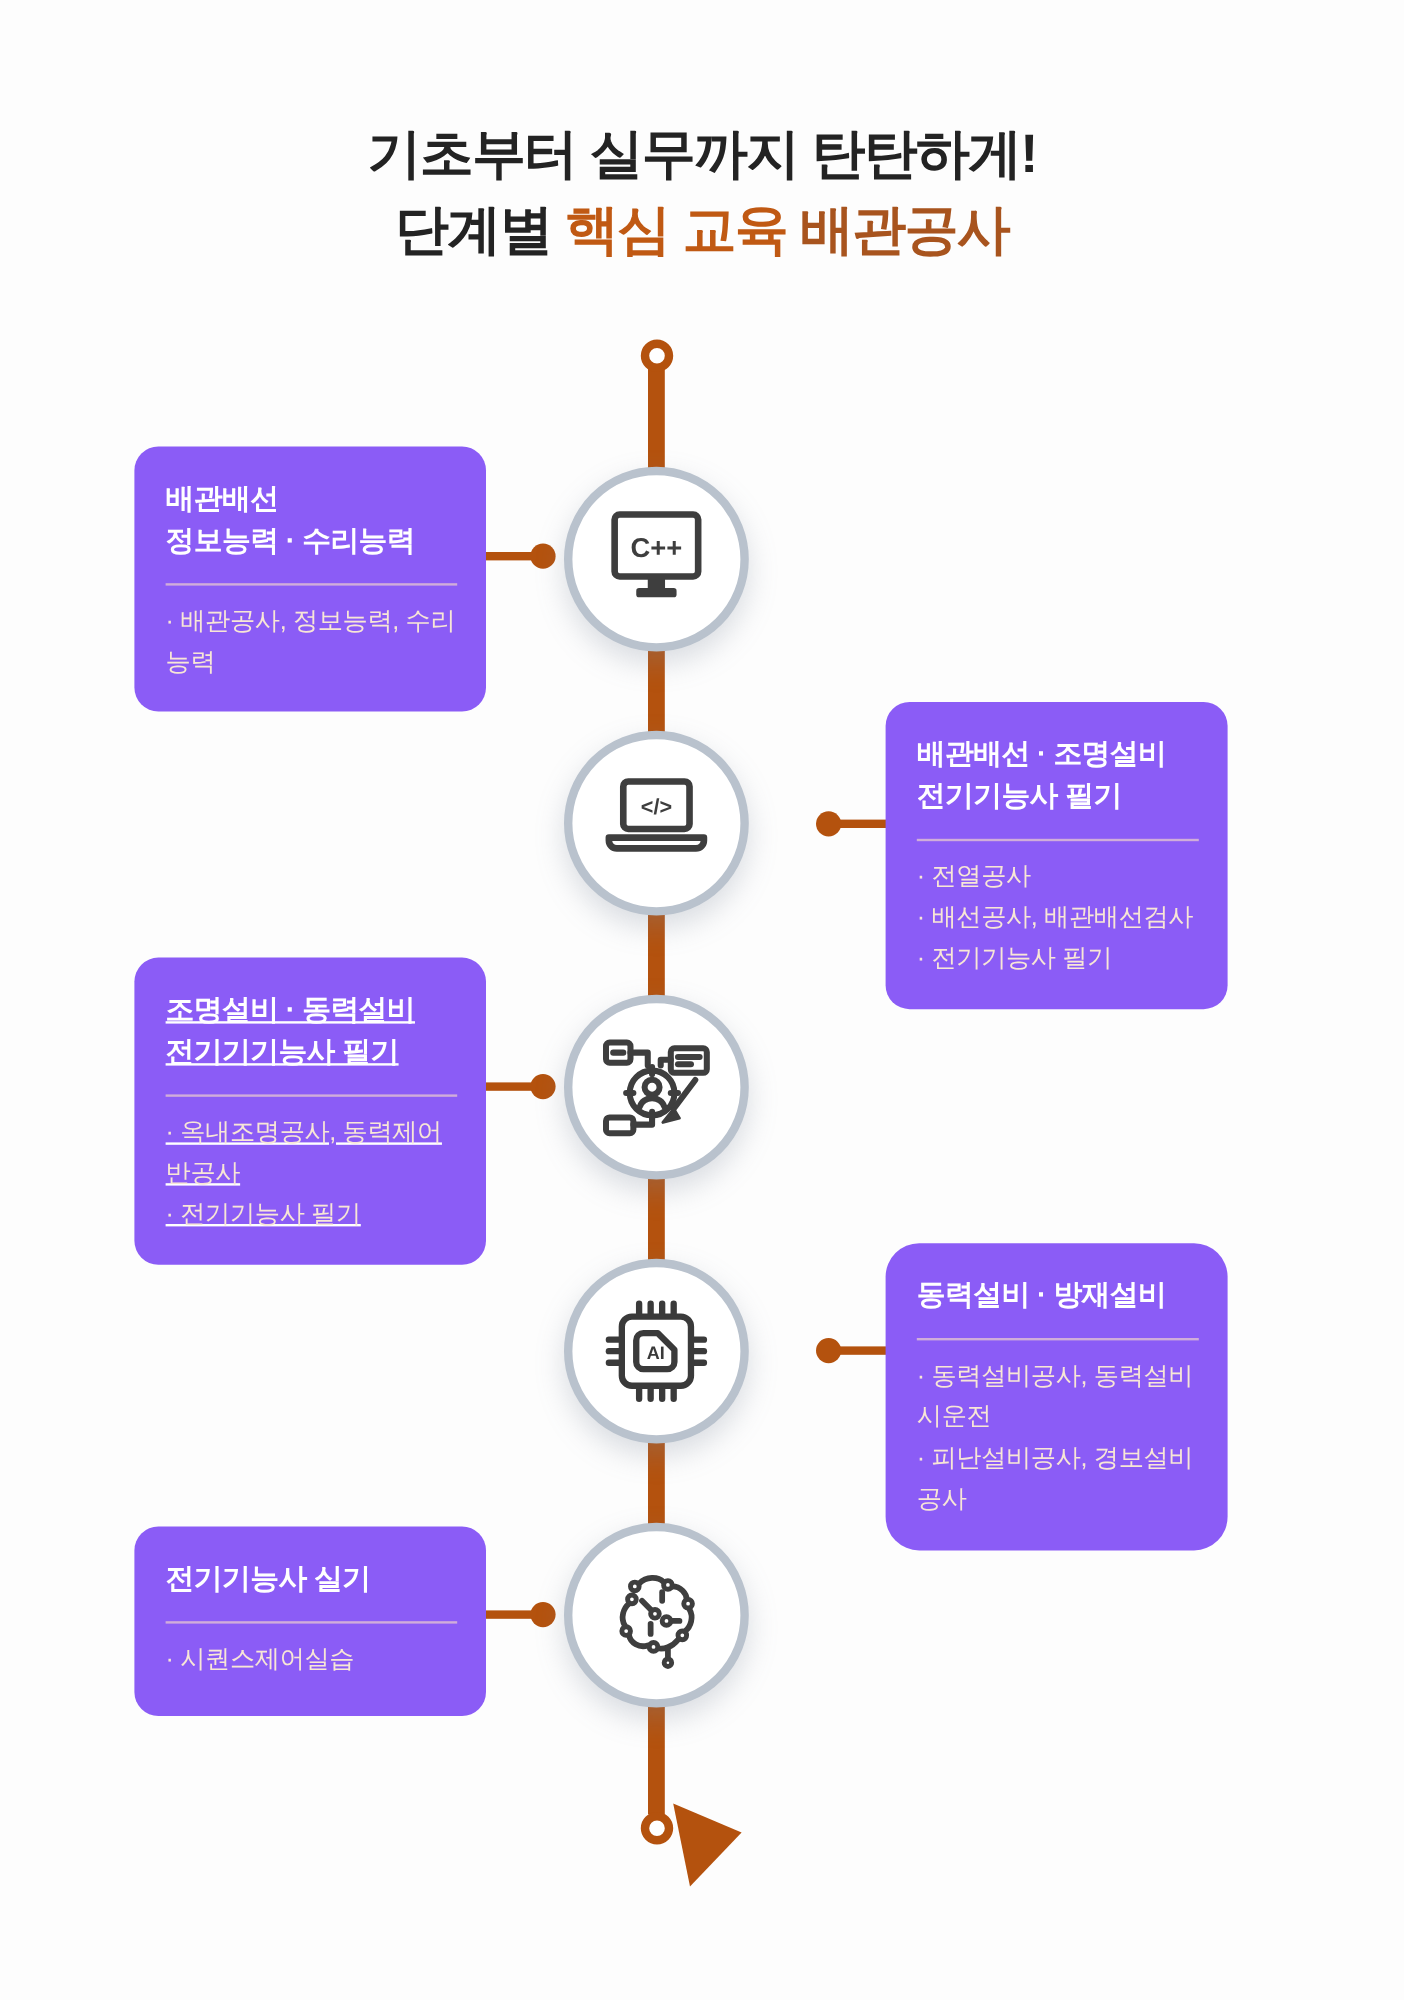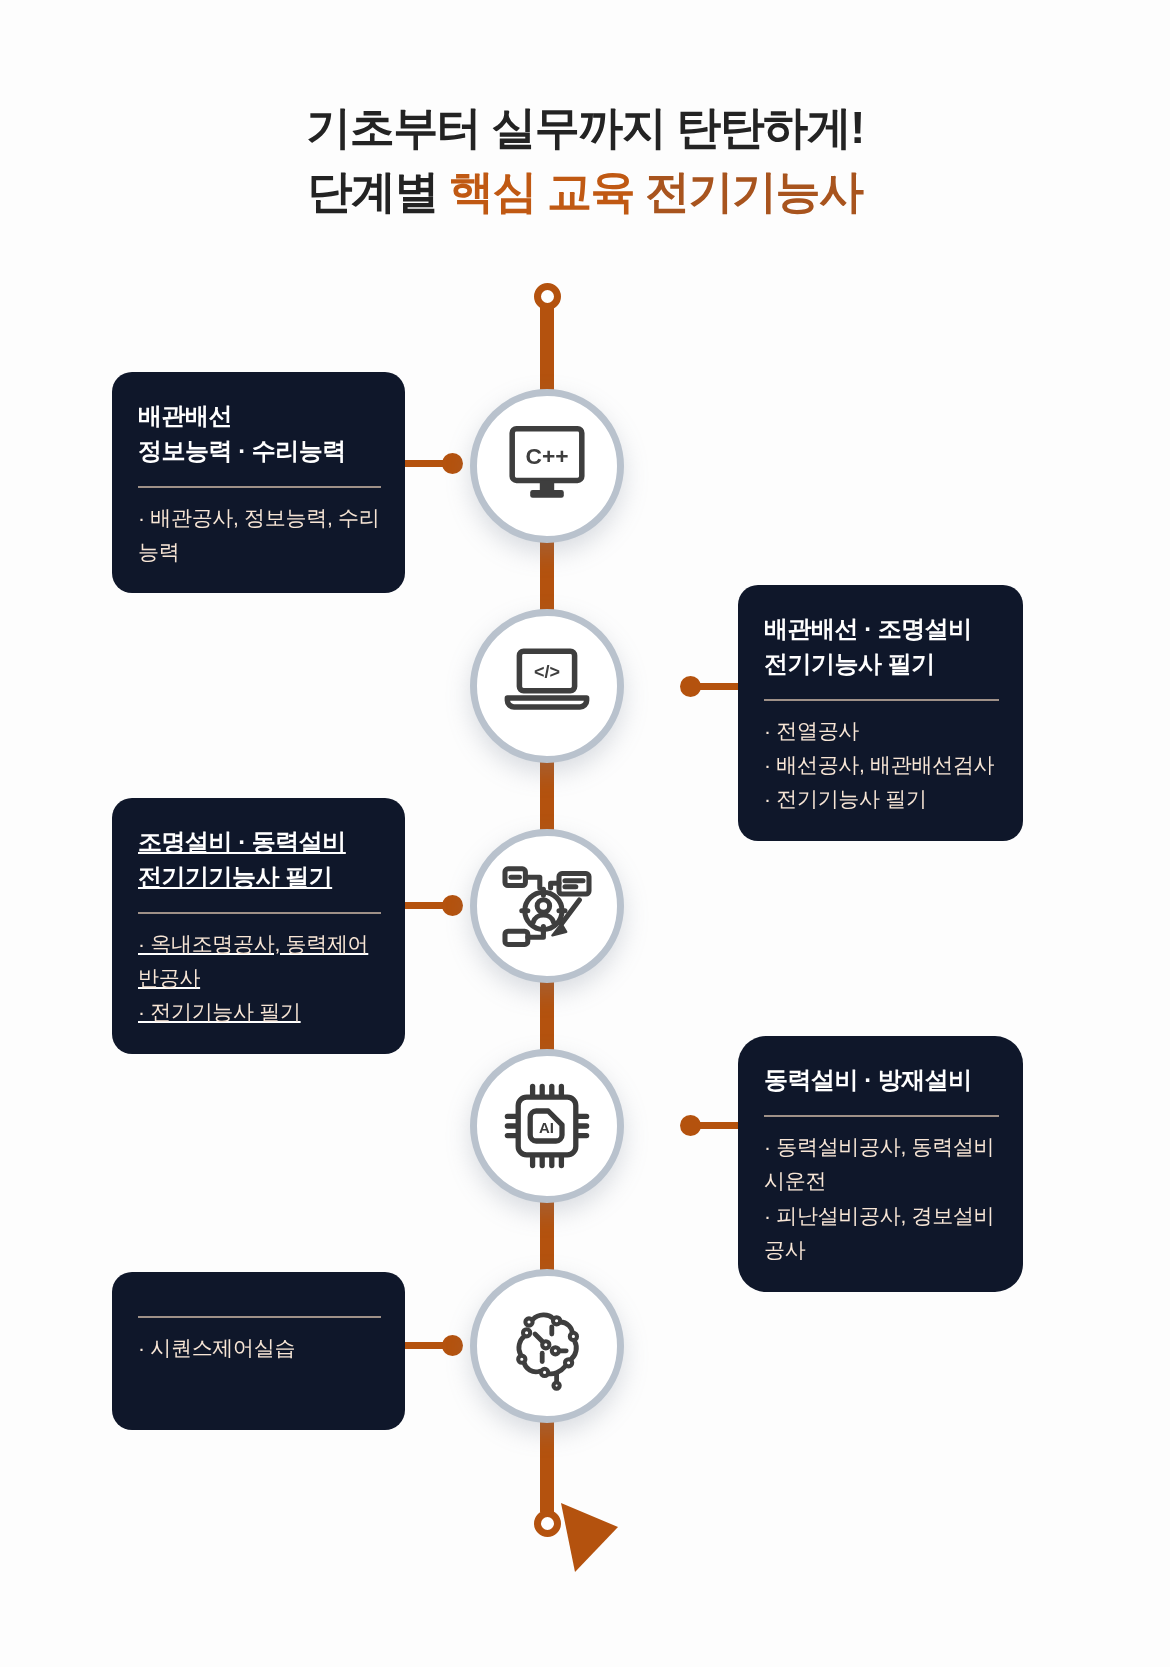--- a/index.html
+++ b/index.html
@@ -56,42 +56,42 @@
   #conn-line-3 { left:405px; top:902px;  width:48px; }
   #conn-dot-3  { left:442px; top:895px; }
   #conn-line-4 { left:690px; top:1122px; width:50px; }
   #conn-dot-4  { left:680px; top:1115px; }
   #conn-line-5 { left:405px; top:1342px; width:48px; }
   #conn-dot-5  { left:442px; top:1335px; }
 
   
   .infobox {
     position:absolute; box-sizing:border-box;
-    background:#0f172a; border-radius:20px;
+    background:#8b5cf6; border-radius:20px;
     padding:27px 24px 24px 26px; color:#ffffff;
   }
   .box-title { font-size:24px; font-weight:700; line-height:1.45; letter-spacing:-0.5px; color:#ffffff; }
   .box-divider { height:2px; background:rgba(255,226,200,0.6); margin:17px 0 13px 0; }
   .box-bullet { font-size:21px; line-height:1.64; letter-spacing:-0.3px; color:#f8e6d6; }
   #box-1 { left:112px; top:372px;  width:293px; min-height:188px; }
   #box-2 { left:738px; top:562px;  width:285px; min-height:256px;margin-top:23px; }
   #box-3 { left:112px; top:798px;  width:293px; min-height:215px;text-decoration:underline; }
   #box-4 { left:738px; top:1036px; width:285px; min-height:180px;border-radius:28px; }
   #box-5 { left:112px; top:1272px; width:293px; min-height:158px; }
 
   .icon-text { font-family:"Liberation Sans","DejaVu Sans",sans-serif; }
 </style>
 </head>
 <body>
 
 <div class="canvas">
 
   <h1 class="main-title">
     <span class="t-dark">기초부터 실무까지 탄탄하게!</span><br>
-    <span class="t-dark">단계별 </span><span class="t-orange">핵심 교육 </span><span class="t-rust">전기기능사</span>
+    <span class="t-dark">단계별 </span><span class="t-orange">핵심 교육 </span><span class="t-rust">배관공사</span>
   </h1>
 
   <div class="tl-line"></div>
   <div class="tl-marker" id="marker-top"></div>
   <div class="tl-marker" id="marker-bottom"></div>
   <svg class="tl-arrow" width="66" height="76" viewBox="0 0 66 76">
     <polygon points="5,3 62,27 19,72" fill="#b4520e"></polygon>
   </svg>
 
   <div class="conn-line" id="conn-line-1"></div>
@@ -238,17 +238,20 @@
   <section class="infobox" id="box-4">
     <div class="box-title">
       <div>동력설비 · 방재설비</div>
     </div>
     <div class="box-divider"></div>
     <div class="box-bullet">· 동력설비공사, 동력설비시운전</div>
     <div class="box-bullet">· 피난설비공사, 경보설비공사</div>
   </section>
 
   <section class="infobox" id="box-5">
+    <div class="box-title">
+      <div>전기기능사 실기</div>
+    </div>
     <div class="box-divider"></div>
     <div class="box-bullet">· 시퀀스제어실습</div>
   </section>
 
 </div>
 
 </body></html>

